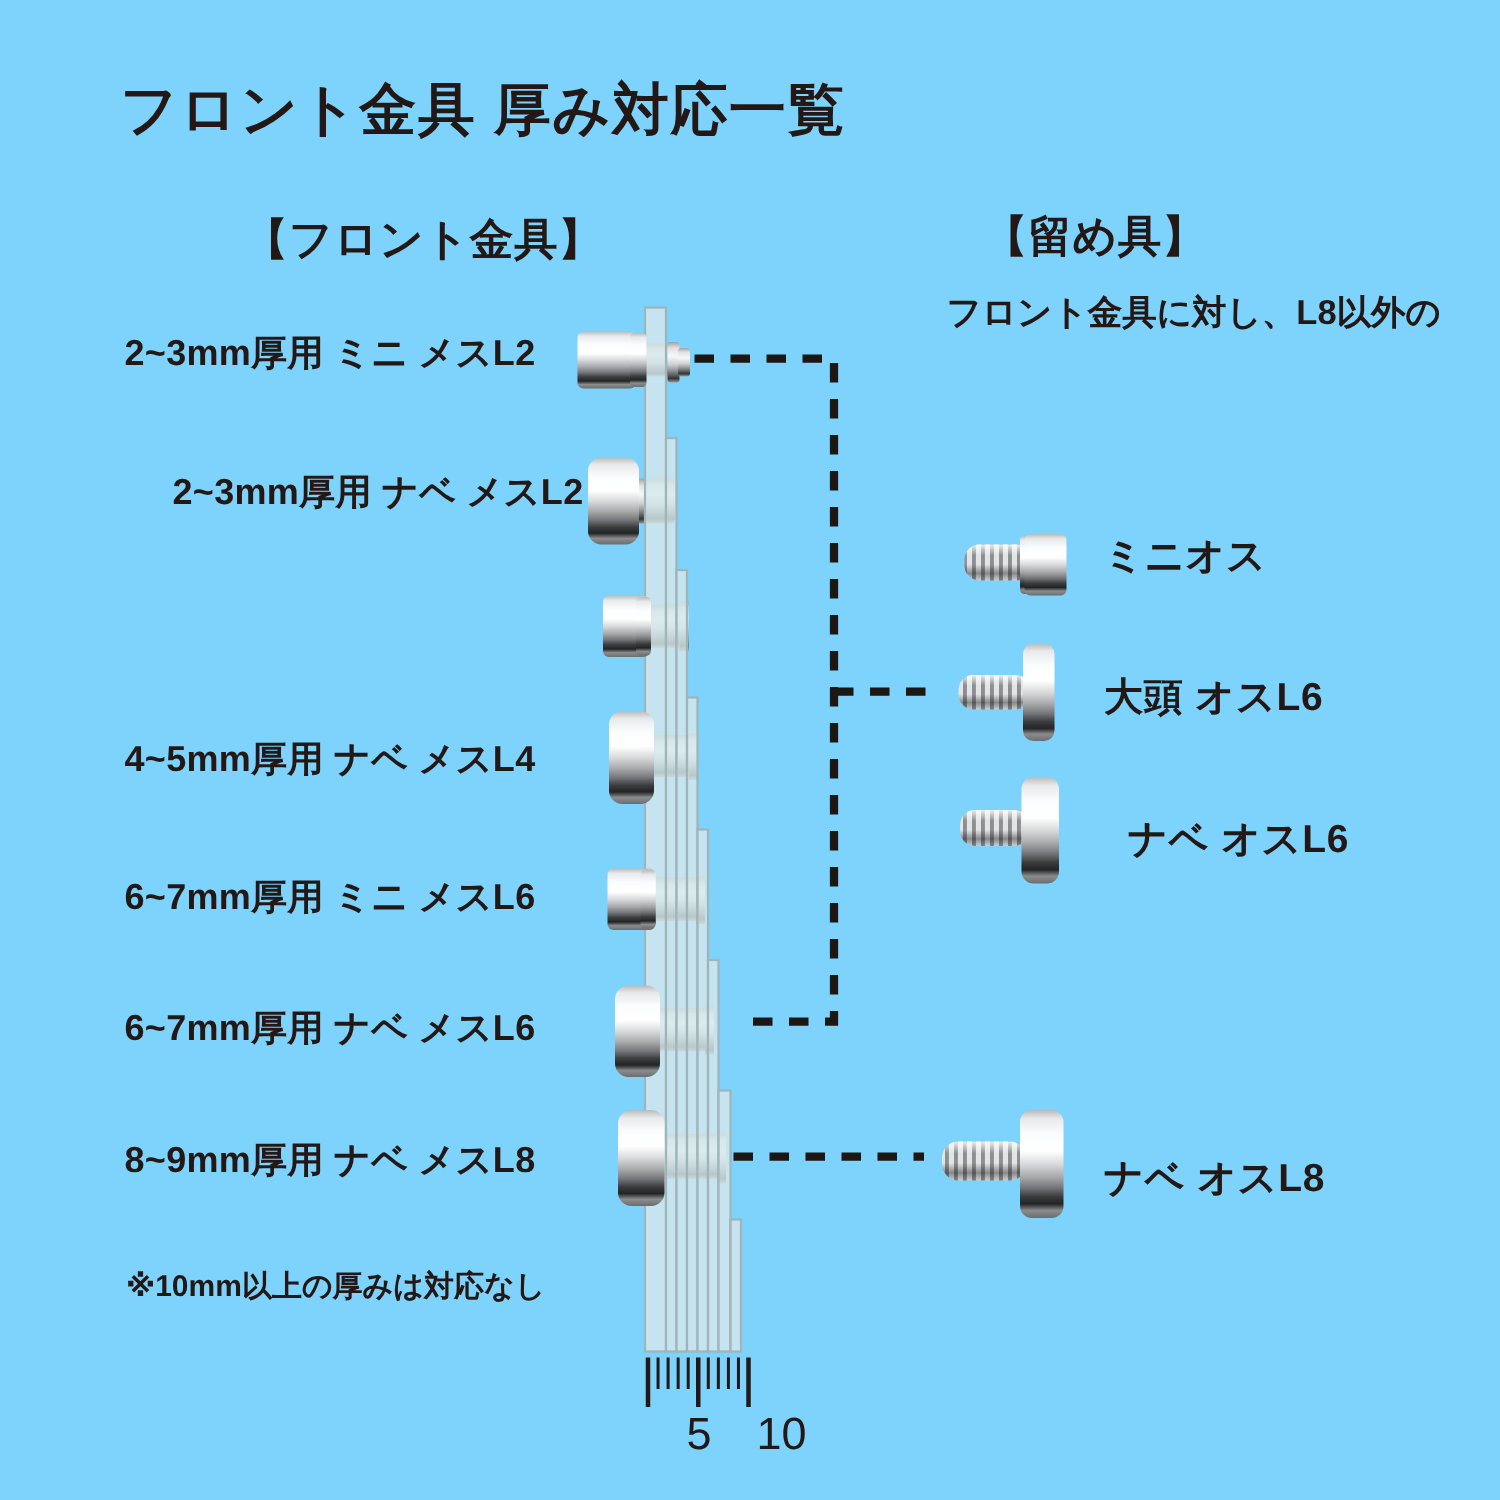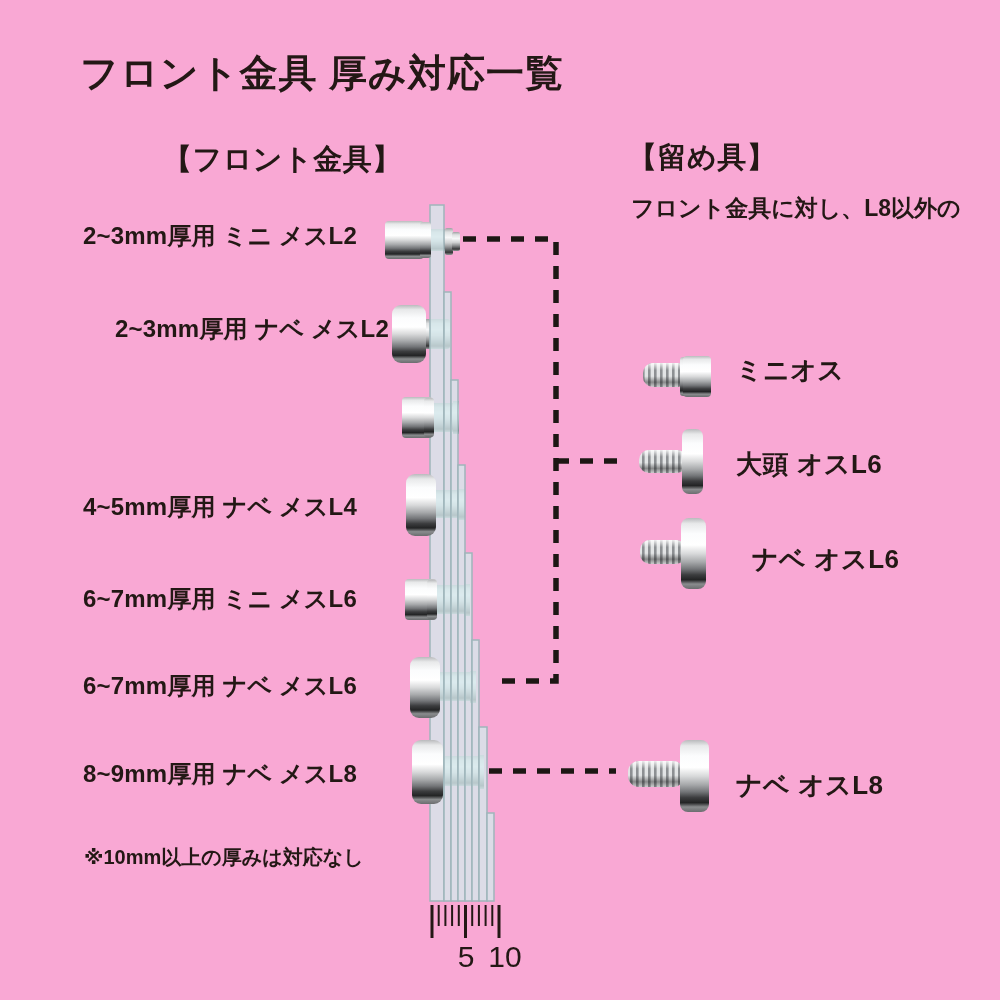--- a/index.html
+++ b/index.html
@@ -3,21 +3,21 @@
 <meta charset="utf-8">
 <style>
   :root{
     --text:#231815;
     --panel-fill:#d6e8ec;
     --panel-border:#9fb5ba;
     --dash:#1d1714;
   }
   html,body{margin:0;padding:0;background:#ffffff;}
   .stage{
-    position:relative;width:1000px;height:1000px;background:#f9a8d4;overflow:hidden;
+    position:relative;width:1000px;height:1000px;background:#7dd3fc;overflow:hidden;
     font-family:"Liberation Sans","DejaVu Sans",sans-serif;color:var(--text);
   }
   .abs{position:absolute;white-space:nowrap;}
   .page-title{font-size:38px;font-weight:800;letter-spacing:1px;}
   .section-header{font-size:29px;font-weight:800;letter-spacing:0.5px;}
   .desc-line{font-size:23px;font-weight:600;line-height:31px;}
   .row-label{font-size:24px;font-weight:800;letter-spacing:0.2px;height:28px;line-height:28px;text-align:right;}
   .footnote{font-size:20px;font-weight:800;}
   .stopper-label{font-size:26px;font-weight:800;letter-spacing:0.5px;}
   .ruler-num{font-size:30px;font-weight:400;transform:translateX(-50%);}
@@ -166,33 +166,33 @@
         <rect x="628" y="761" width="56" height="26" rx="11" fill="url(#pThread)"></rect>
         <rect x="628" y="761" width="56" height="26" rx="11" fill="url(#gShade)"></rect>
         <rect x="680" y="740" width="29" height="72" rx="8" fill="url(#gHead)"></rect>
       </g>
     </g>
   </svg>
 
   <div class="abs page-title" style="left:80px;top:48px;">フロント金具 厚み対応一覧</div>
 
   <div class="abs section-header" style="left:123px;top:140px;margin-left:40px;">【フロント金具】</div>
-  <div class="abs section-header" style="left:628px;top:138px;">【留め具】</div>
+  <div class="abs section-header" style="left:656px;top:138px;">【留め具】</div>
 
   <div class="abs desc-line" style="left:631px;top:193px;">フロント金具に対し、L8以外の</div>
 
   <div class="abs row-label" style="left:83px;top:222px;">2~3mm厚用 ミニ メスL2</div>
   <div class="abs row-label" style="left:83px;top:315px;margin-left:32px;">2~3mm厚用 ナベ メスL2</div>
   <div class="abs row-label" style="left:83px;top:493px;">4~5mm厚用 ナベ メスL4</div>
   <div class="abs row-label" style="left:83px;top:585px;">6~7mm厚用 ミニ メスL6</div>
   <div class="abs row-label" style="left:83px;top:672px;">6~7mm厚用 ナベ メスL6</div>
   <div class="abs row-label" style="left:83px;top:760px;">8~9mm厚用 ナベ メスL8</div>
 
   <div class="abs footnote" style="left:84px;top:844px;">※10mm以上の厚みは対応なし</div>
 
   <div class="abs stopper-label" style="left:736px;top:353px;">ミニオス</div>
   <div class="abs stopper-label" style="left:736px;top:447px;">大頭 オスL6</div>
   <div class="abs stopper-label" style="left:736px;top:542px;margin-left:16px;">ナベ オスL6</div>
   <div class="abs stopper-label" style="left:736px;top:768px;">ナベ オスL8</div>
 
   <div class="abs ruler-num" style="left:466px;top:940px;">5</div>
-  <div class="abs ruler-num" style="left:505px;top:940px;">10</div>
+  <div class="abs ruler-num" style="left:521px;top:940px;">10</div>
 </div>
 
 </body></html>

